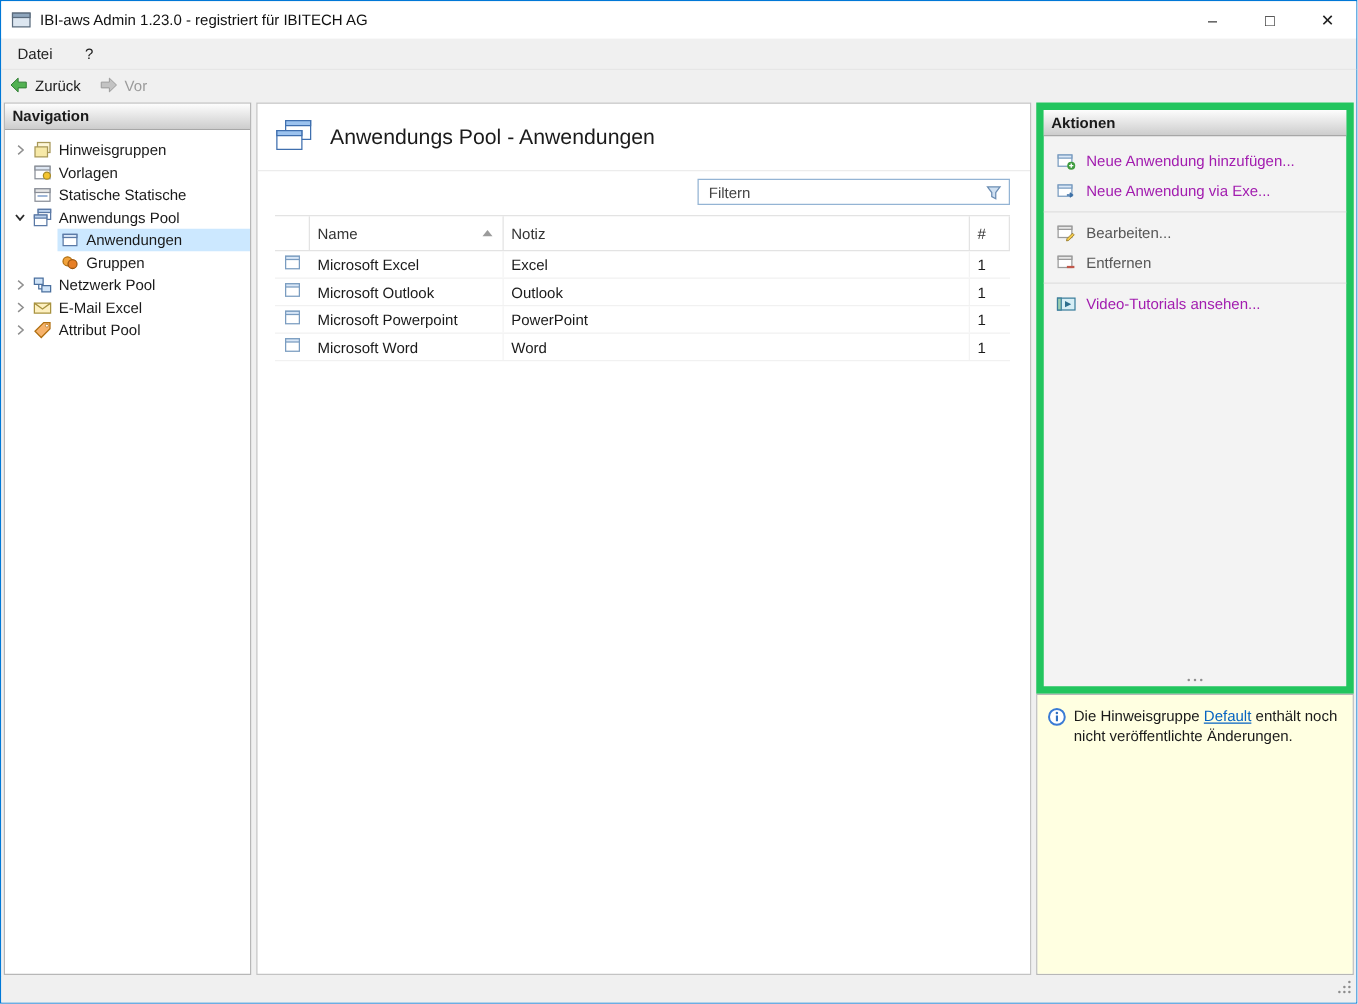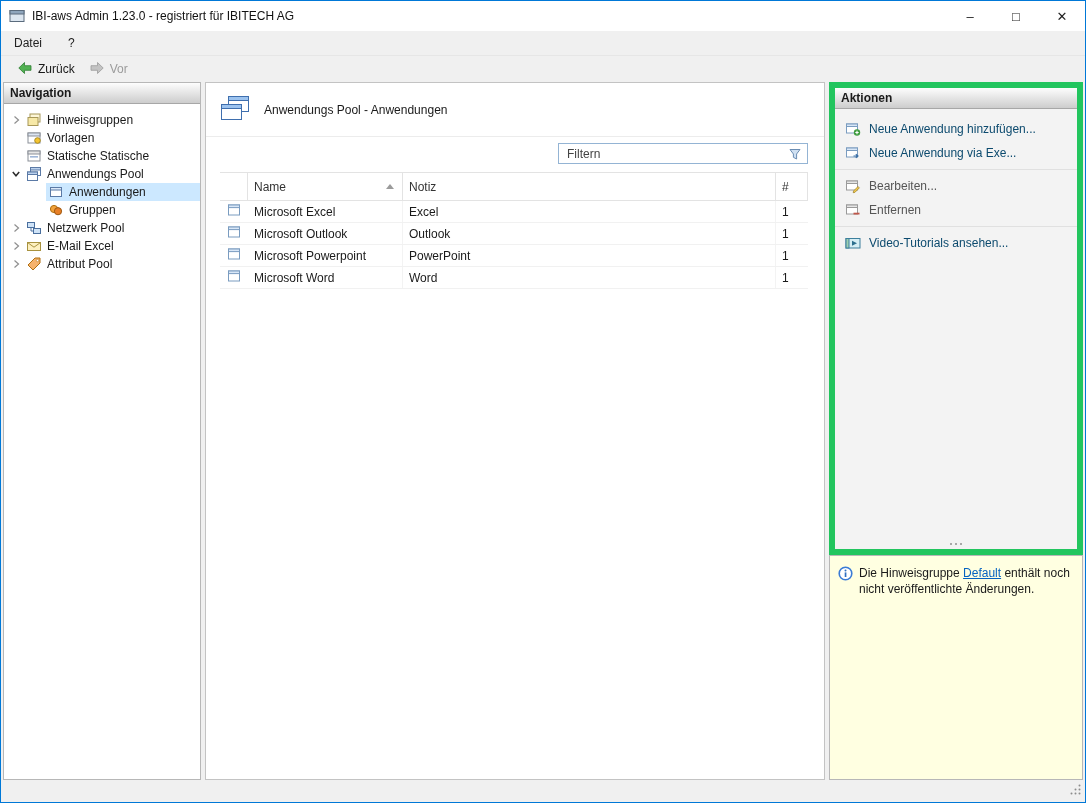--- a/index.html
+++ b/index.html
@@ -13,21 +13,21 @@
   .app-icon { display: flex; margin-right: 7px; }
   .title-text { font-size: 12px; color: #111; }
   .win-buttons { margin-left: auto; display: flex; height: 100%; }
   .win-btn { width: 46px; height: 100%; display: flex; align-items: center; justify-content: center; font-size: 13px; color: #222; cursor: default; }
 
   
   .menubar { height: 24px; background: #f0f0f0; display: flex; align-items: center; padding-left: 13px; gap: 26px; flex: 0 0 auto; }
   .menu-item { color: #222; }
 
   
-  .toolbar { height: 27px; background: #f0f0f0; border-top: 1px solid #e6e6e6; display: flex; align-items: center; padding-left: 16px; gap: 14px; flex: 0 0 auto; }
+  .toolbar { height: 27px; background: #f0f0f0; border-top: 1px solid #e6e6e6; display: flex; align-items: center; padding-left: 6px; gap: 14px; flex: 0 0 auto; }
   .tool { display: flex; align-items: center; gap: 5px; }
   .tool-label { color: #1a1a1a; }
   .tool.disabled .tool-label { color: #9b9b9b; }
 
   
   .client { flex: 1; display: flex; gap: 4px; padding: 0 2px 1px 2px; background: #f0f0f0; min-height: 0; }
 
   .panel-header { height: 21px; flex: 0 0 auto; background: linear-gradient(#fdfdfd, #cdcdcd); border-bottom: 1px solid #a7a7a7; font-weight: bold; display: flex; align-items: center; padding: 0 6px; color: #1a1a1a; }
 
   
@@ -37,21 +37,21 @@
   .chev { width: 16px; margin-left: 4px; display: flex; justify-content: center; align-items: center; flex: 0 0 auto; }
   .tree-item.child .chev { margin-left: 26px; }
   .row-body { flex: 1; height: 18px; display: flex; align-items: center; gap: 5px; padding-left: 2px; }
   .row-body.selected { background: #cce8ff; }
   .ticon { width: 16px; height: 16px; flex: 0 0 auto; display: flex; }
   .tlabel { white-space: nowrap; }
 
   
   .main-panel { flex: 1; background: #fff; border: 1px solid #c3c3c3; display: flex; flex-direction: column; min-width: 0; }
   .main-header { display: flex; align-items: center; gap: 14px; padding: 12px 14px 11px 14px; border-bottom: 1px solid #ececec; }
-  .main-title { font-size: 12px; font-weight: normal; color: #1a1a1a; }
+  .main-title { font-size: 17px; font-weight: normal; color: #1a1a1a; }
   .filter-row { display: flex; padding: 6px 16px 5px 16px; }
   .filter-box { margin-left: auto; width: 250px; height: 21px; background: #fff; border: 1px solid #94b4d4; display: flex; align-items: center; padding: 0 5px 0 8px; }
   .filter-input { border: none; outline: none; flex: 1; font: inherit; color: #222; height: 100%; background: transparent; }
   .filter-input::placeholder { color: #444; opacity: 1; }
   .funnel { display: flex; flex: 0 0 auto; }
 
   .table { margin: 3px 16px 0 14px; }
   .thead, .trow { display: grid; grid-template-columns: 28px 155px 1fr 32px; align-items: center; }
   .thead { height: 29px; border-top: 1px solid #e3e3e3; border-bottom: 1px solid #e3e3e3; color: #333; }
   .hcell { height: 100%; display: flex; align-items: center; padding: 0 6px; border-right: 1px solid #e3e3e3; }
@@ -61,21 +61,21 @@
   .cell { padding: 0 6px; height: 100%; display: flex; align-items: center; }
   .icon-cell { justify-content: center; padding: 0; }
   .name-cell, .notiz-cell { border-right: 1px solid #f3f3f3; }
 
   
   .right-col { width: 254px; flex: 0 0 auto; display: flex; flex-direction: column; }
   .actions-panel { flex: 1; border: 6px solid #22c55e; background: #f3f3f3; display: flex; flex-direction: column; min-height: 0; }
   .action-list { padding-top: 8px; }
   .action-item { height: 24px; display: flex; align-items: center; gap: 8px; padding-left: 10px; cursor: default; }
   .aicon { width: 16px; height: 16px; display: flex; flex: 0 0 auto; }
-  .alabel { color: #0c4a6e; }
+  .alabel { color: #a21caf; }
   .action-item.plain .alabel { color: #555; }
   .action-sep { border-top: 1px solid #e0e0e0; margin: 4px 0; }
   .splitter { margin-top: auto; height: 11px; display: flex; align-items: center; justify-content: center; gap: 3px; }
   .splitter .dot { width: 2px; height: 2px; border-radius: 50%; background: #8f8f8f; }
 
   .info-panel { height: 225px; flex: 0 0 auto; border: 1px solid #b7b7b7; display: flex; flex-direction: column; }
   .info-content { flex: 1; background: #ffffe1; padding: 9px 8px; display: flex; gap: 6px; align-items: flex-start; }
   .info-icon-wrap { flex: 0 0 auto; display: flex; margin-top: 1px; }
   .info-text { line-height: 16px; color: #1a1a1a; max-width: 212px; }
   .info-link { color: #0563c1; text-decoration: underline; cursor: pointer; }

